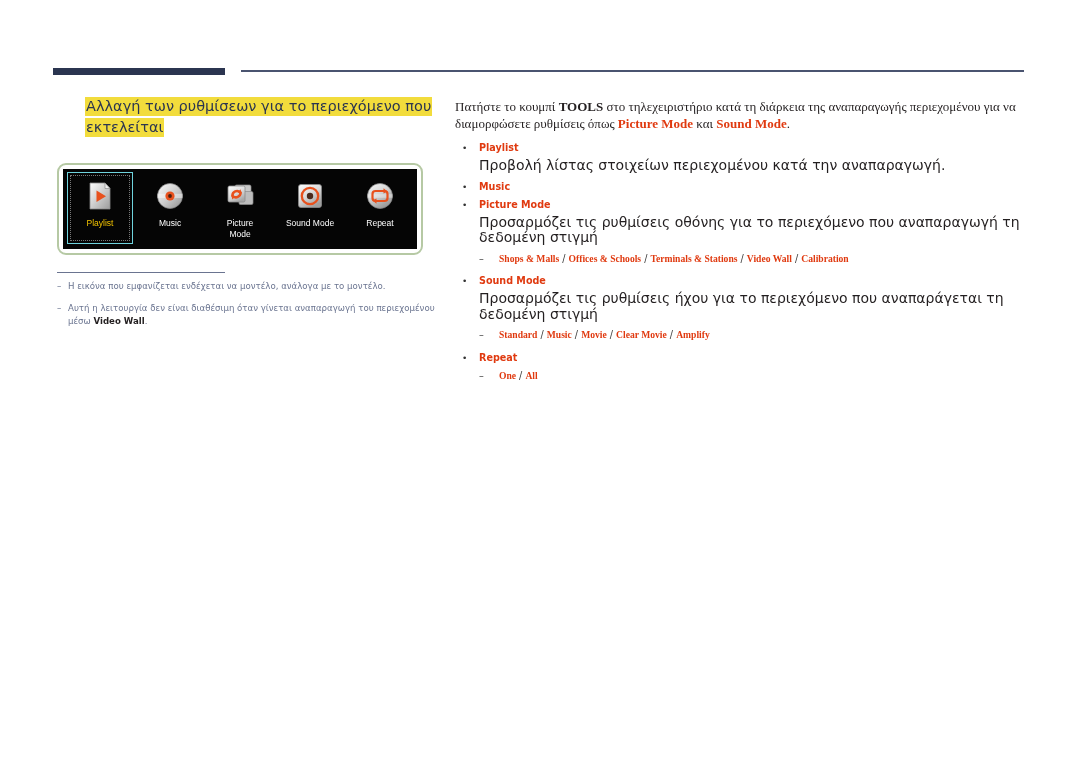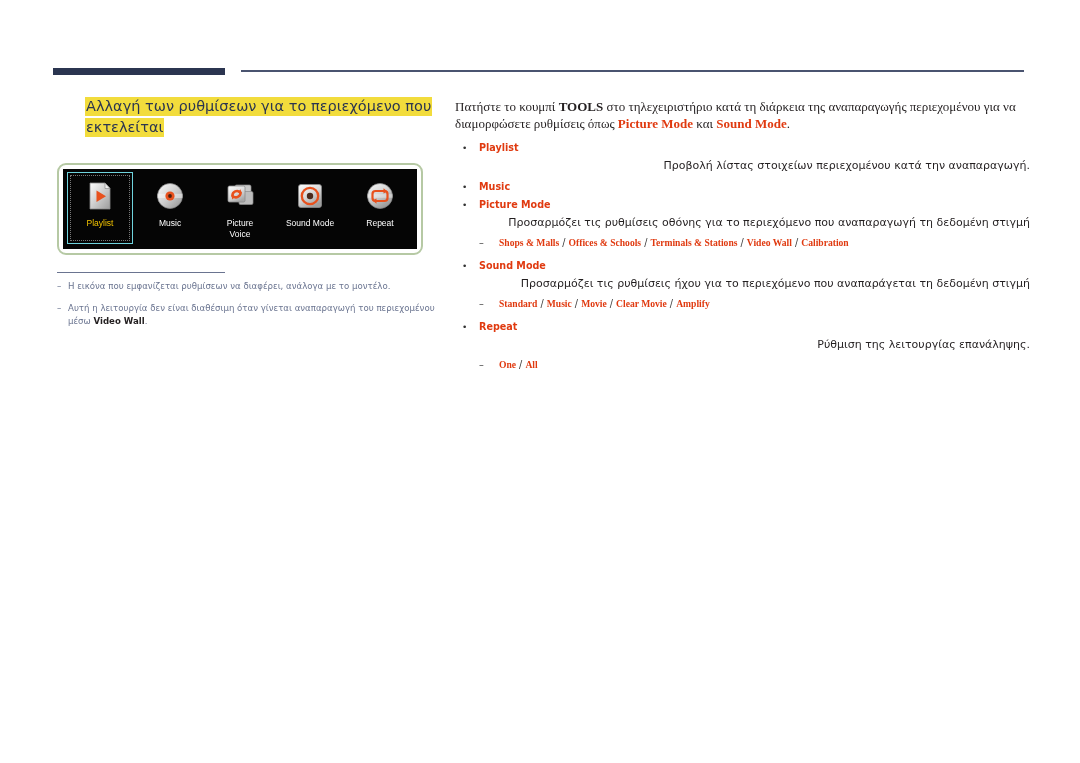--- a/index.html
+++ b/index.html
@@ -185,24 +185,23 @@
     box-sizing: border-box;
   }
   .b-head .lbl {
     color: #e03a10;
     font-weight: 700;
     font-size: 9.6px;
     line-height: 15px;
   }
   .b-desc {
     margin: 0 0 5px 24px;
-    font-size: 11px;
+    font-size: 14px;
     line-height: 15.5px;
     color: #231f20;
-    text-align: right;
   }
   .b-sub {
     display: flex;
     margin: 0 0 7px 24px;
     font-size: 9.6px;
     line-height: 15.5px;
   }
   .b-sub .dash {
     width: 20px;
     flex: none;
@@ -281,21 +280,21 @@
           </defs>
           <rect x="12" y="6" width="16" height="15" rx="1.5" fill="#c9c9c9" stroke="#8c8c8c" stroke-width="0.7"></rect>
           <rect x="16" y="12.5" width="14" height="13" rx="1.5" fill="#bdbdbd" stroke="#8c8c8c" stroke-width="0.7"></rect>
           <rect x="5" y="7" width="17" height="16" rx="1.5" fill="url(#gSq)" stroke="#8a8a8a" stroke-width="0.8"></rect>
           <path d="M9.4 16.6 a4.6 4.6 0 0 1 7.7 -3.3" fill="none" stroke="#e8511d" stroke-width="2.5" stroke-linecap="round"></path>
           <path d="M17.6 13.8 a4.6 4.6 0 0 1 -7.7 3.3" fill="none" stroke="#e8511d" stroke-width="2.5" stroke-linecap="round"></path>
           <path d="M17.6 10.2 L18.6 14.4 L14.6 13.6 Z" fill="#e8511d"></path>
           <path d="M9.4 20.6 L8.4 16.4 L12.4 17.2 Z" fill="#e8511d"></path>
         </svg>
       </div>
-      <div class="cap"><span>Picture</span><br><span>Voice</span></div>
+      <div class="cap"><span>Picture</span><br><span>Mode</span></div>
     </div>
 
     <div class="tile tile-sound">
       <div class="glyph">
         <svg width="34" height="34" viewBox="0 0 34 34">
           <defs>
             <linearGradient id="gSq2" x1="0" y1="0" x2="0.6" y2="1">
               <stop offset="0%" stop-color="#fdfdfd"></stop>
               <stop offset="55%" stop-color="#d8d8d8"></stop>
               <stop offset="100%" stop-color="#9f9f9f"></stop>
@@ -329,21 +328,21 @@
       <div class="cap">Repeat</div>
     </div>
 
   </div>
 </div>
 
 <div class="fn-rule"></div>
 <div class="footnotes">
   <div class="fn">
     <span class="dash">–</span>
-    <span class="txt">Η εικόνα που εμφανίζεται ρυθμίσεων να διαφέρει, ανάλογα με το μοντέλο.</span>
+    <span class="txt">Η εικόνα που εμφανίζεται ενδέχεται να μοντέλο, ανάλογα με το μοντέλο.</span>
   </div>
   <div class="fn">
     <span class="dash">–</span>
     <span class="txt"><span>Αυτή η λειτουργία δεν είναι διαθέσιμη όταν γίνεται αναπαραγωγή του περιεχομένου μέσω </span><b>Video Wall</b><span>.</span></span>
   </div>
 </div>
 
 <div class="right-col">
 
   <p class="intro"><span>Πατήστε το κουμπί </span><b>TOOLS</b><span> στο τηλεχειριστήριο κατά τη διάρκεια της αναπαραγωγής περιεχομένου για να διαμορφώσετε ρυθμίσεις όπως </span><span class="red">Picture Mode</span><span> και </span><span class="red">Sound Mode</span><span>.</span></p>
@@ -385,20 +384,19 @@
       <span class="dash">–</span>
       <span class="opts"><span class="opt">Standard</span><span class="sep"> / </span><span class="opt">Music</span><span class="sep"> / </span><span class="opt">Movie</span><span class="sep"> / </span><span class="opt">Clear Movie</span><span class="sep"> / </span><span class="opt">Amplify</span></span>
     </div>
   </div>
 
   <div class="b-item">
     <div class="b-head">
       <span class="dot">•</span>
       <span class="lbl">Repeat</span>
     </div>
-    <p class="b-desc">Ρύθμιση της λειτουργίας επανάληψης.</p>
     <div class="b-sub">
       <span class="dash">–</span>
       <span class="opts"><span class="opt">One</span><span class="sep"> / </span><span class="opt">All</span></span>
     </div>
   </div>
 
 </div>
 
 </body></html>

